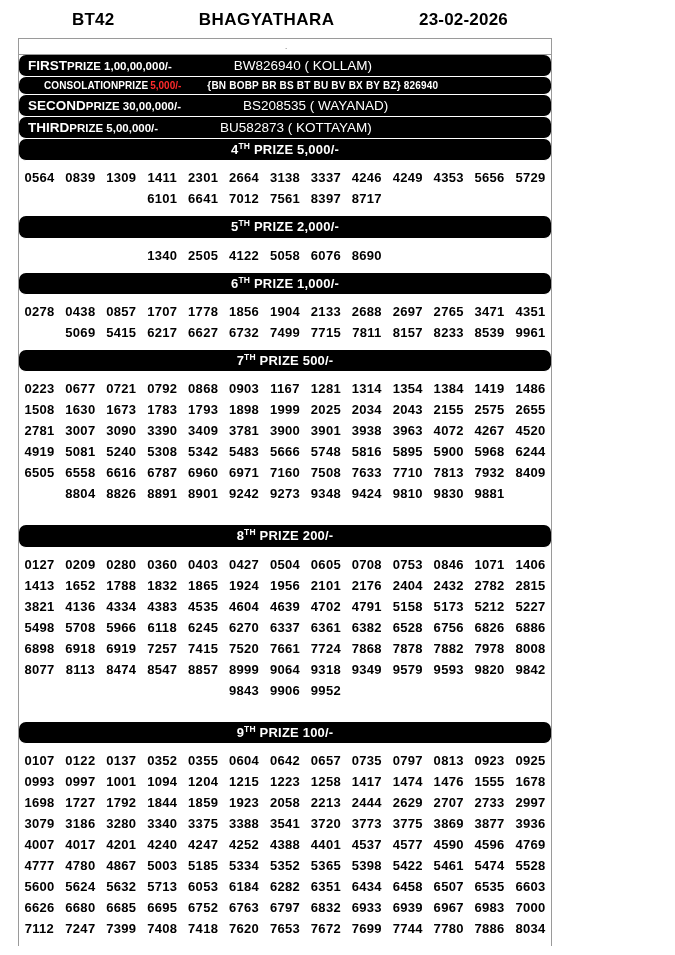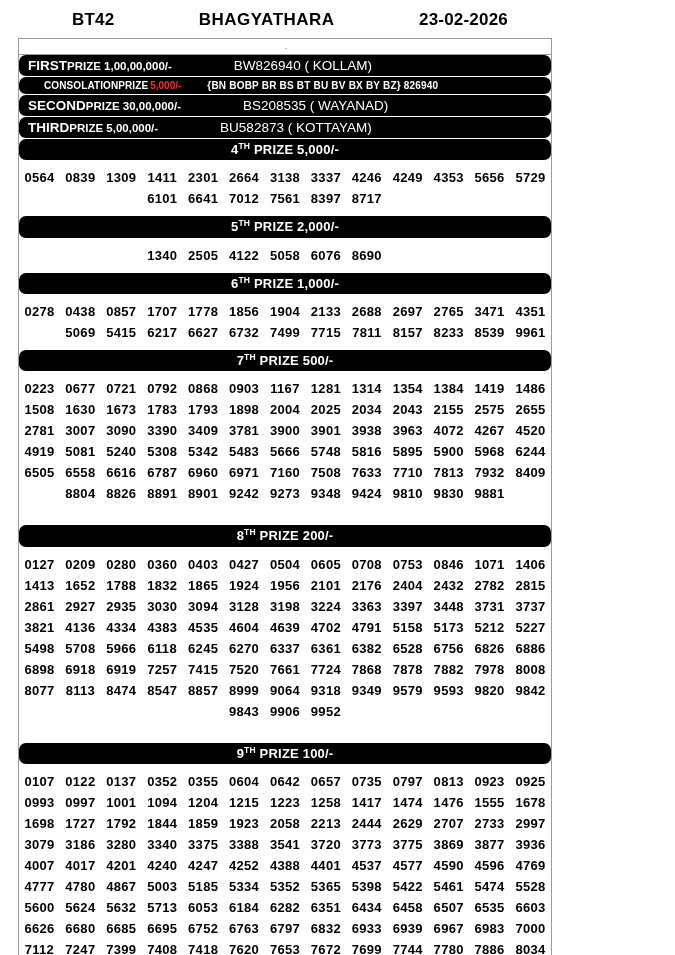--- a/index.html
+++ b/index.html
@@ -278,21 +278,21 @@
         <span class="cell">1419</span>
         <span class="cell">1486</span>
       </div>
       <div class="nrow">
         <span class="cell">1508</span>
         <span class="cell">1630</span>
         <span class="cell">1673</span>
         <span class="cell">1783</span>
         <span class="cell">1793</span>
         <span class="cell">1898</span>
-        <span class="cell">2004</span>
+        <span class="cell">1999</span>
         <span class="cell">2025</span>
         <span class="cell">2034</span>
         <span class="cell">2043</span>
         <span class="cell">2155</span>
         <span class="cell">2575</span>
         <span class="cell">2655</span>
       </div>
       <div class="nrow">
         <span class="cell">2781</span>
         <span class="cell">3007</span>
@@ -385,35 +385,20 @@
         <span class="cell">1924</span>
         <span class="cell">1956</span>
         <span class="cell">2101</span>
         <span class="cell">2176</span>
         <span class="cell">2404</span>
         <span class="cell">2432</span>
         <span class="cell">2782</span>
         <span class="cell">2815</span>
       </div>
       <div class="nrow">
-        <span class="cell">2861</span>
-        <span class="cell">2927</span>
-        <span class="cell">2935</span>
-        <span class="cell">3030</span>
-        <span class="cell">3094</span>
-        <span class="cell">3128</span>
-        <span class="cell">3198</span>
-        <span class="cell">3224</span>
-        <span class="cell">3363</span>
-        <span class="cell">3397</span>
-        <span class="cell">3448</span>
-        <span class="cell">3731</span>
-        <span class="cell">3737</span>
-      </div>
-      <div class="nrow">
         <span class="cell">3821</span>
         <span class="cell">4136</span>
         <span class="cell">4334</span>
         <span class="cell">4383</span>
         <span class="cell">4535</span>
         <span class="cell">4604</span>
         <span class="cell">4639</span>
         <span class="cell">4702</span>
         <span class="cell">4791</span>
         <span class="cell">5158</span>

